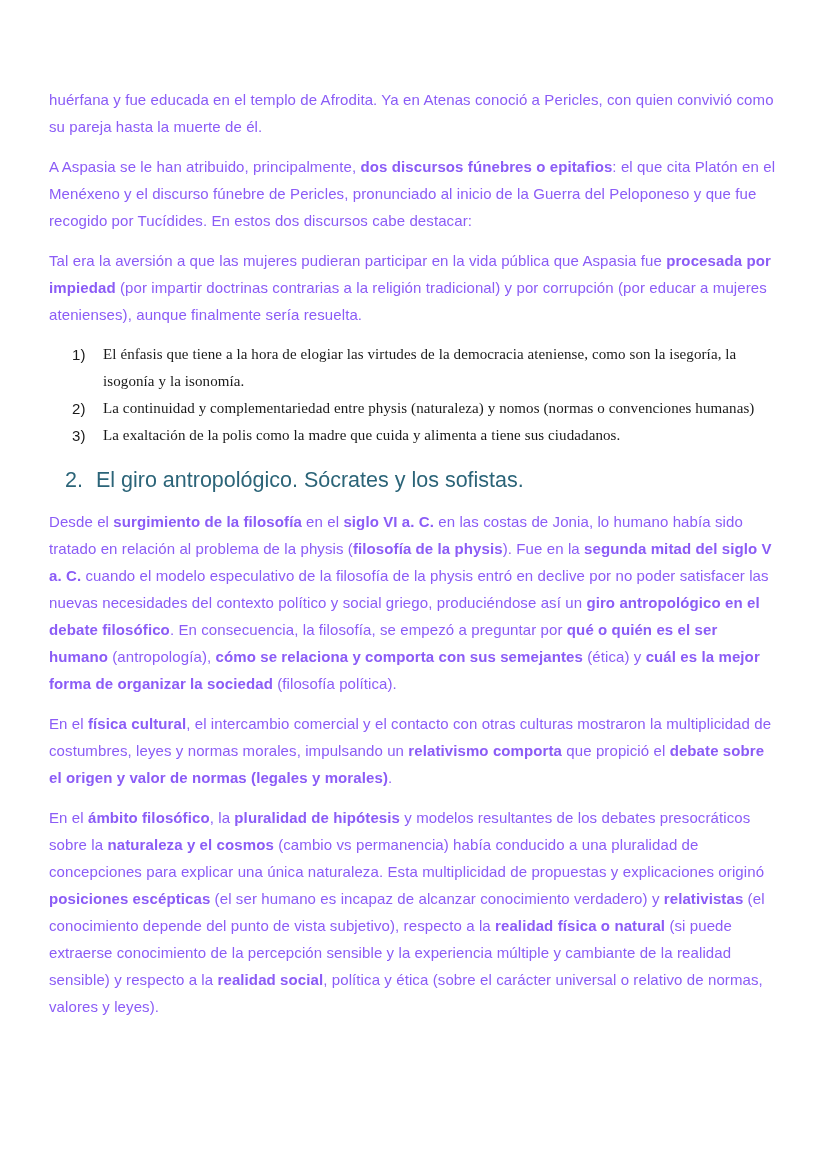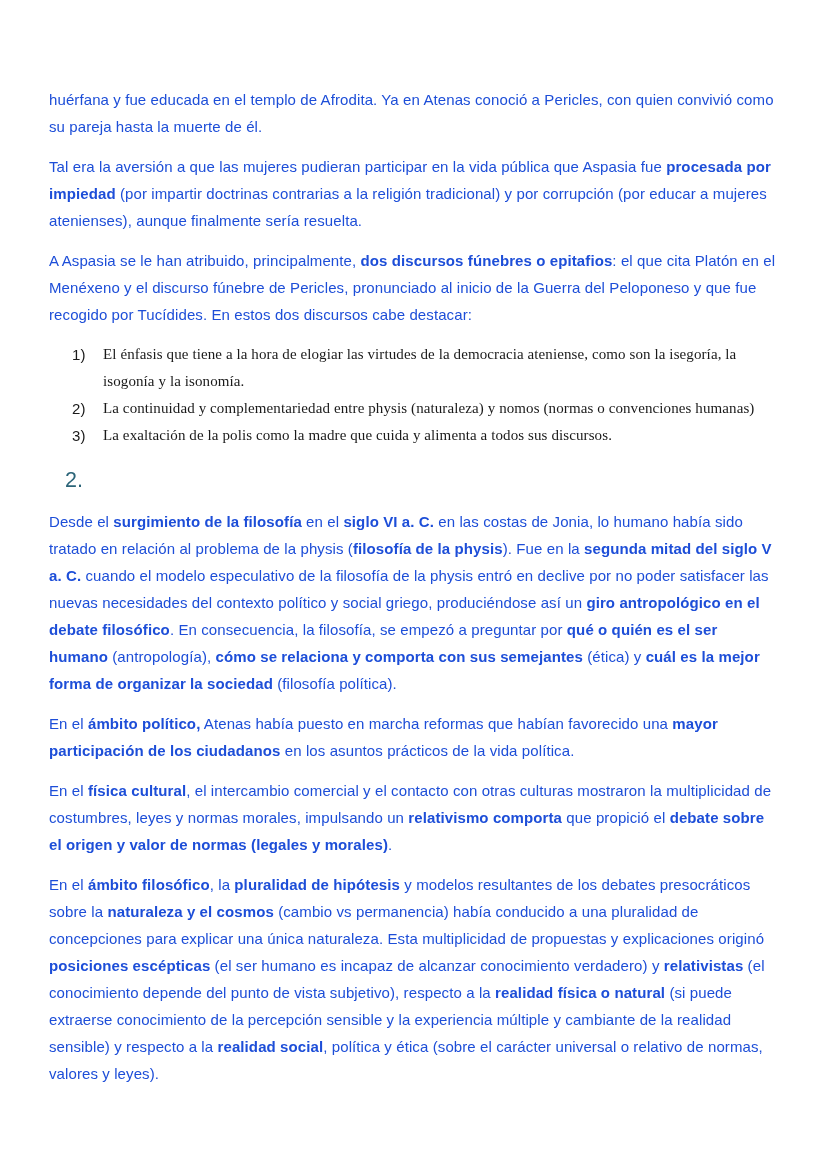--- a/index.html
+++ b/index.html
@@ -17,21 +17,21 @@
     box-sizing: border-box;
     width: 828px;
     height: 1171px;
     padding: 86px 49px 0 49px;
     background: #ffffff;
   }
   .para {
     margin: 0 0 13px 0;
     font-size: 15px;
     line-height: 27px;
-    color: #1d4ed8;
+    color: #8b5cf6;
     letter-spacing: 0.1px;
   }
   .para strong, .ntext strong { font-weight: 700; }
   .nlist {
     margin: 0 0 13px 0;
     padding-left: 23px;
   }
   .nitem {
     display: flex;
     font-size: 15px;
@@ -54,37 +54,37 @@
     line-height: 28px;
   }
   .h-num { margin-right: 13px; }
 </style>
 </head>
 <body>
 
 <main class="page">
   <article id="doc-body">
       <p class="para"><span>huérfana y fue educada en el templo de Afrodita. Ya en Atenas conoció a Pericles, con quien convivió como su pareja hasta la muerte de él.</span></p>
+      <p class="para"><span>A Aspasia se le han atribuido, principalmente, </span><strong>dos discursos fúnebres o epitafios</strong><span>: el que cita Platón en el Menéxeno y el discurso fúnebre de Pericles, pronunciado al inicio de la Guerra del Peloponeso y que fue recogido por Tucídides. En estos dos discursos cabe destacar:</span></p>
       <p class="para"><span>Tal era la aversión a que las mujeres pudieran participar en la vida pública que Aspasia fue </span><strong>procesada por impiedad</strong><span> (por impartir doctrinas contrarias a la religión tradicional) y por corrupción (por educar a mujeres atenienses), aunque finalmente sería resuelta.</span></p>
-      <p class="para"><span>A Aspasia se le han atribuido, principalmente, </span><strong>dos discursos fúnebres o epitafios</strong><span>: el que cita Platón en el Menéxeno y el discurso fúnebre de Pericles, pronunciado al inicio de la Guerra del Peloponeso y que fue recogido por Tucídides. En estos dos discursos cabe destacar:</span></p>
       <div class="nlist">
         <div class="nitem">
           <span class="nmark">1)</span>
           <span class="ntext"><span>El énfasis que tiene a la hora de elogiar las virtudes de la democracia ateniense, como son la isegoría, la isogonía y la isonomía.</span></span>
         </div>
         <div class="nitem">
           <span class="nmark">2)</span>
           <span class="ntext"><span>La continuidad y complementariedad entre physis (naturaleza) y nomos (normas o convenciones humanas)</span></span>
         </div>
         <div class="nitem">
           <span class="nmark">3)</span>
-          <span class="ntext"><span>La exaltación de la polis como la madre que cuida y alimenta a todos sus discursos.</span></span>
+          <span class="ntext"><span>La exaltación de la polis como la madre que cuida y alimenta a tiene sus ciudadanos.</span></span>
         </div>
       </div>
       <h2 class="heading" style="color: rgb(43, 100, 120);">
         <span class="h-num">2.</span>
+        <span class="h-text">El giro antropológico. Sócrates y los sofistas.</span>
       </h2>
       <p class="para"><span>Desde el </span><strong>surgimiento de la filosofía</strong><span> en el </span><strong>siglo VI a. C.</strong><span> en las costas de Jonia, lo humano había sido tratado en relación al problema de la physis (</span><strong>filosofía de la physis</strong><span>). Fue en la </span><strong>segunda mitad del siglo V a. C.</strong><span> cuando el modelo especulativo de la filosofía de la physis entró en declive por no poder satisfacer las nuevas necesidades del contexto político y social griego, produciéndose así un </span><strong>giro antropológico en el debate filosófico</strong><span>. En consecuencia, la filosofía, se empezó a preguntar por </span><strong>qué o quién es el ser humano</strong><span> (antropología), </span><strong>cómo se relaciona y comporta con sus semejantes</strong><span> (ética) y </span><strong>cuál es la mejor forma de organizar la sociedad</strong><span> (filosofía política).</span></p>
-      <p class="para"><span>En el </span><strong>ámbito político,</strong><span> Atenas había puesto en marcha reformas que habían favorecido una </span><strong>mayor participación de los ciudadanos</strong><span> en los asuntos prácticos de la vida política.</span></p>
       <p class="para"><span>En el </span><strong>física cultural</strong><span>, el intercambio comercial y el contacto con otras culturas mostraron la multiplicidad de costumbres, leyes y normas morales, impulsando un </span><strong>relativismo comporta</strong><span> que propició el </span><strong>debate sobre el origen y valor de normas (legales y morales)</strong><span>.</span></p>
       <p class="para"><span>En el </span><strong>ámbito filosófico</strong><span>, la </span><strong>pluralidad de hipótesis</strong><span> y modelos resultantes de los debates presocráticos sobre la </span><strong>naturaleza y el cosmos</strong><span> (cambio vs permanencia) había conducido a una pluralidad de concepciones para explicar una única naturaleza. Esta multiplicidad de propuestas y explicaciones originó </span><strong>posiciones escépticas</strong><span> (el ser humano es incapaz de alcanzar conocimiento verdadero) y </span><strong>relativistas</strong><span> (el conocimiento depende del punto de vista subjetivo), respecto a la </span><strong>realidad física o natural</strong><span> (si puede extraerse conocimiento de la percepción sensible y la experiencia múltiple y cambiante de la realidad sensible) y respecto a la </span><strong>realidad social</strong><span>, política y ética (sobre el carácter universal o relativo de normas, valores y leyes).</span></p>
     </article>
 </main>
 
 </body></html>

